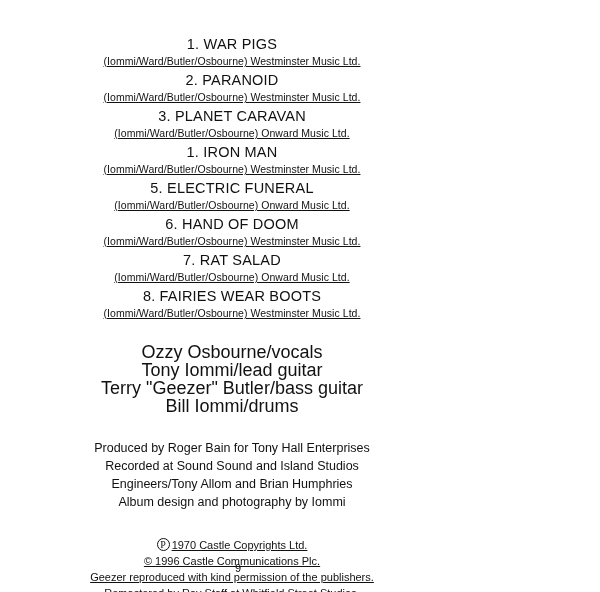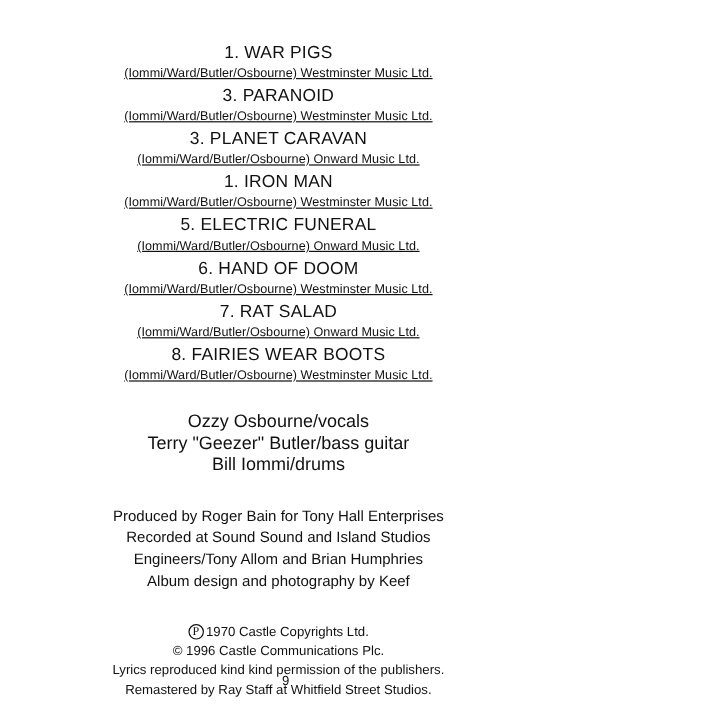--- a/index.html
+++ b/index.html
@@ -36,37 +36,38 @@
   .track-credit {
     font-size: 10.5px;
     line-height: 15px;
     letter-spacing: 0.05px;
     text-decoration: underline;
   }
   .personnel {
     margin-top: 22px;
   }
   .personnel div {
-    font-size: 15px;
+    font-size: 18px;
     line-height: 18px;
   }
   .production {
     margin-top: 24px;
   }
   .production div {
     font-size: 12.5px;
     line-height: 18px;
     text-align: center;
   }
   .legal {
     margin-top: 26px;
   }
   .legal div {
     font-size: 11px;
     line-height: 16px;
+    text-decoration: underline;
   }
   .circled {
     display: inline-block;
     font-size: 10px;
     line-height: 11px;
     border: 1px solid #111;
     border-radius: 50%;
     width: 11px;
     height: 11px;
     text-align: center;
@@ -89,21 +90,21 @@
 <div class="page">
 
   <div class="tracklist">
 
     <div class="track">
       <div class="track-title">1. WAR PIGS</div>
       <div class="track-credit">(Iommi/Ward/Butler/Osbourne) Westminster Music Ltd.</div>
     </div>
 
     <div class="track">
-      <div class="track-title">3. PARANOID</div>
+      <div class="track-title">2. PARANOID</div>
       <div class="track-credit">(Iommi/Ward/Butler/Osbourne) Westminster Music Ltd.</div>
     </div>
 
     <div class="track">
       <div class="track-title">3. PLANET CARAVAN</div>
       <div class="track-credit">(Iommi/Ward/Butler/Osbourne) Onward Music Ltd.</div>
     </div>
 
     <div class="track">
       <div class="track-title">1. IRON MAN</div>
@@ -127,37 +128,38 @@
 
     <div class="track">
       <div class="track-title">8. FAIRIES WEAR BOOTS</div>
       <div class="track-credit">(Iommi/Ward/Butler/Osbourne) Westminster Music Ltd.</div>
     </div>
 
   </div>
 
   <div class="personnel">
     <div>Ozzy Osbourne/vocals</div>
+    <div>Tony Iommi/lead guitar</div>
     <div>Terry "Geezer" Butler/bass guitar</div>
     <div>Bill Iommi/drums</div>
   </div>
 
   <div class="production">
     <div>Produced by Roger Bain for Tony Hall Enterprises</div>
     <div>Recorded at Sound Sound and Island Studios</div>
     <div>Engineers/Tony Allom and Brian Humphries</div>
-    <div>Album design and photography by Keef</div>
+    <div>Album design and photography by Iommi</div>
   </div>
 
   <div class="legal">
     <div>
       <span class="circled">P</span><span>1970 Castle Copyrights Ltd.</span>
     </div>
     <div>
       <span>©</span> <span>1996 Castle Communications Plc.</span>
     </div>
-    <div>Lyrics reproduced kind kind permission of the publishers.</div>
+    <div>Geezer reproduced with kind permission of the publishers.</div>
     <div>Remastered by Ray Staff at Whitfield Street Studios.</div>
   </div>
 
   <div class="page-number">9</div>
 
 </div>
 
 </body></html>

